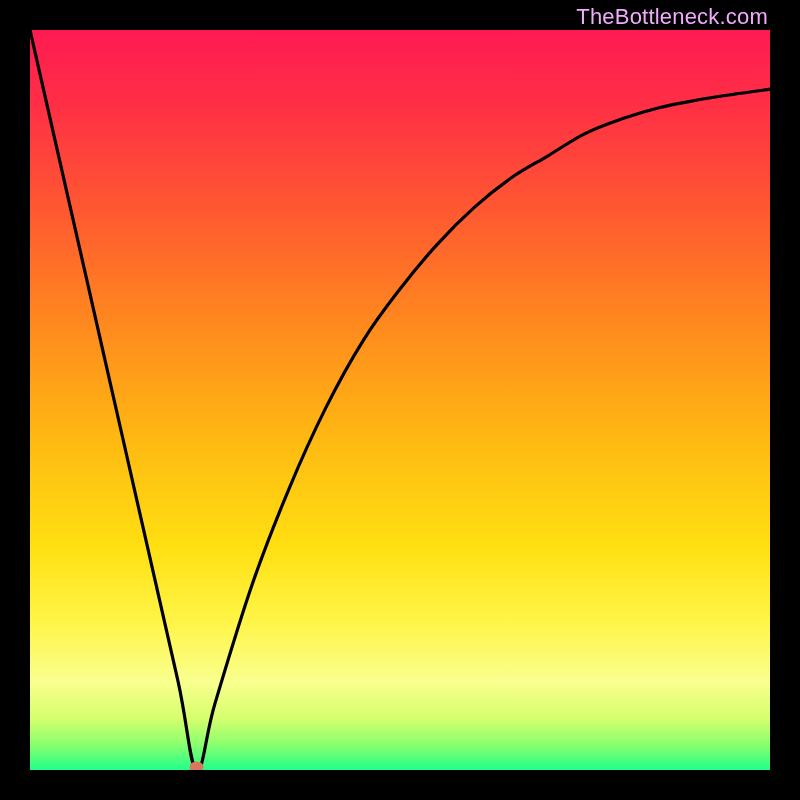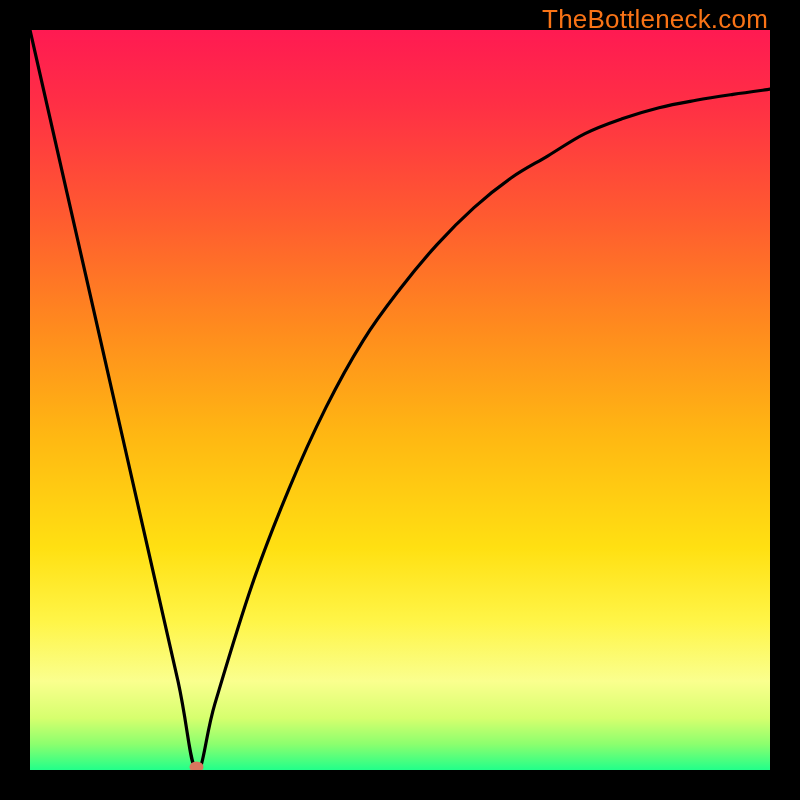--- a/index.html
+++ b/index.html
@@ -29,22 +29,22 @@
     inset: 0;
   }
   .curve-svg {
     position: absolute;
     inset: 0;
     width: 740px;
     height: 740px;
   }
   .watermark {
     position: absolute;
-    color: #f97316;
-    font-size: 26px;
+    color: #f0abfc;
+    font-size: 22px;
     font-weight: 400;
     letter-spacing: 0.2px;
   }
 </style>
 </head>
 <body>
 
 <div class="frame">
 
   <div class="plot-area">

